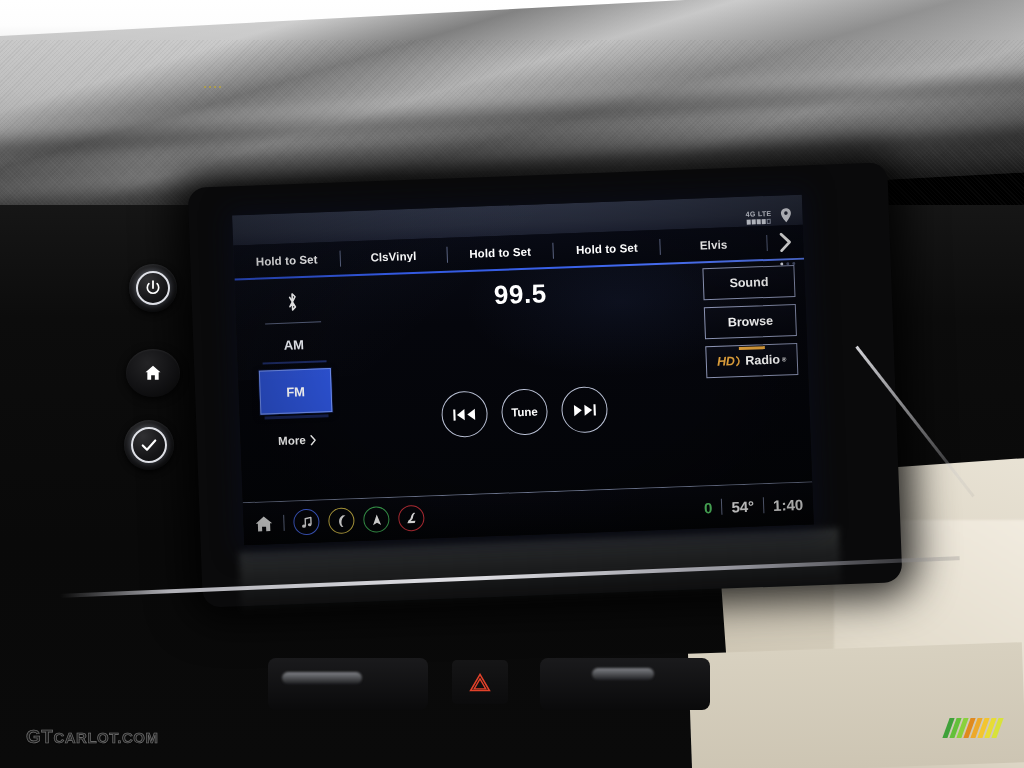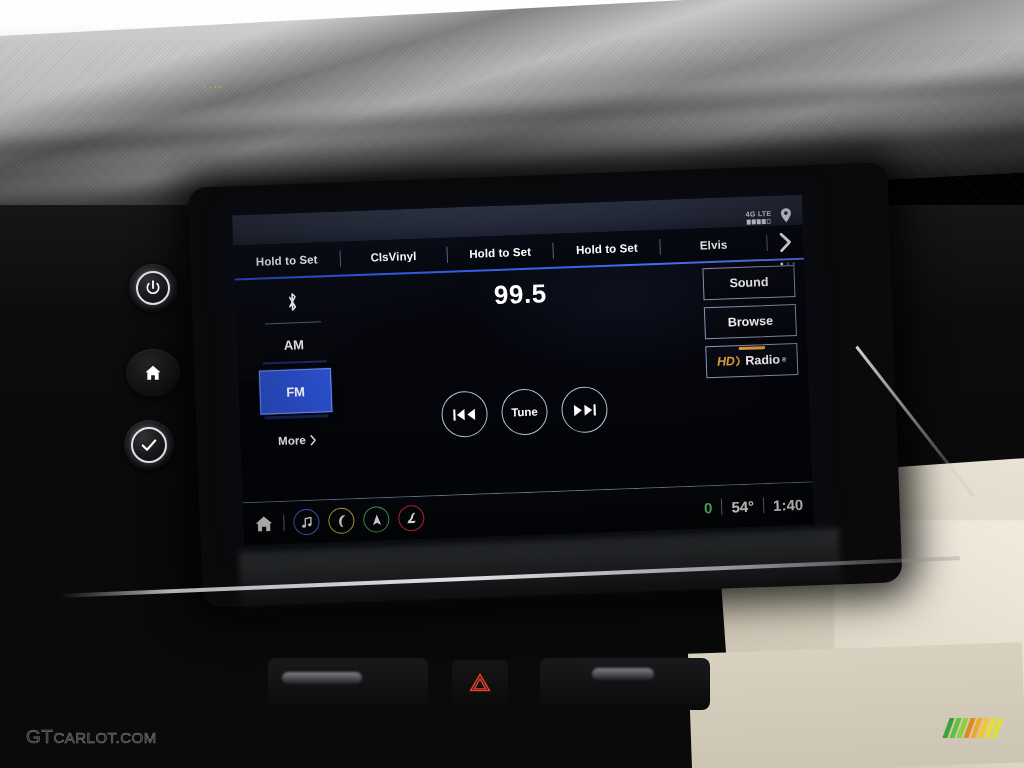--- a/index.html
+++ b/index.html
@@ -261,21 +261,21 @@
   .scr-sheen{
     position:absolute; left:-10%; top:-20%; width:70%; height:70%;
     background:linear-gradient(140deg, rgba(120,140,190,0.06), rgba(0,0,0,0) 70%);
     pointer-events:none;
   }
 
   
   .wm{
     position:absolute; left:26px; top:726px;
     font-family:"Liberation Sans", sans-serif;
-    font-size:19px; font-weight:normal; letter-spacing:0.5px;
+    font-size:19px; font-weight:bold; letter-spacing:0.5px;
     color:rgba(255,255,255,0.10);
     -webkit-text-stroke:0.6px rgba(255,255,255,0.42);
     text-shadow:0 1px 1px rgba(0,0,0,0.55);
   }
   .wm .small{ font-size:15px; }
   .logo-stripes{
     position:absolute; right:24px; top:718px; display:flex; gap:2px;
     transform:skewX(-20deg);
   }
   .logo-stripes i{ display:block; width:5px; height:20px; }

